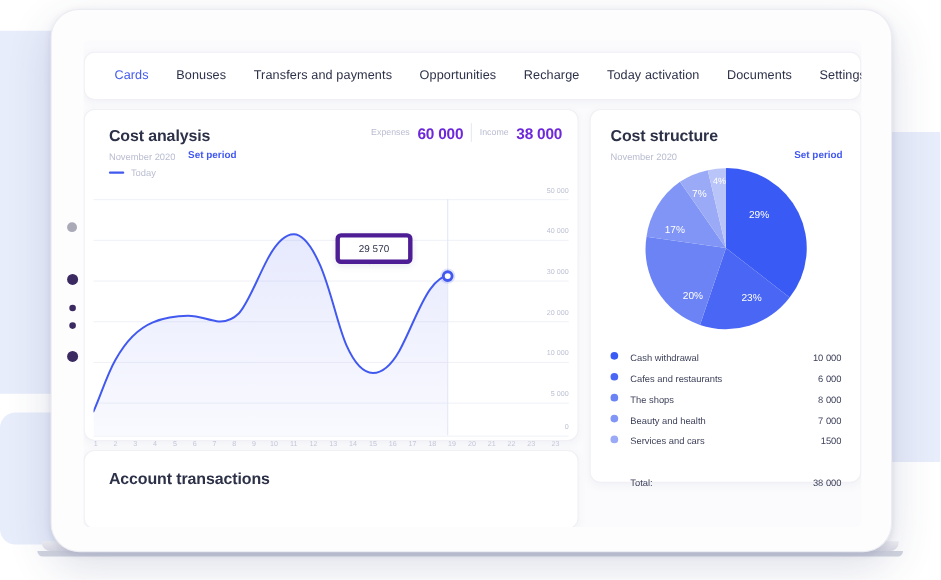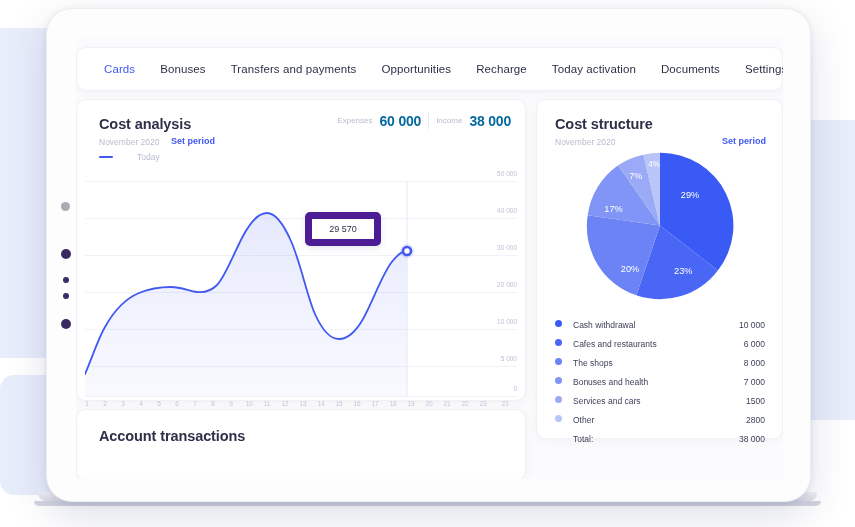--- a/index.html
+++ b/index.html
@@ -58,32 +58,32 @@
     white-space:nowrap;cursor:pointer;letter-spacing:.1px;text-align:center;
   }
   .nav-item:first-child{margin-left:27px;}
   .nav-item.active{color:#4259f0;}
   
   #cost-analysis-card{left:0;top:62px;width:448px;height:300px;}
   .card-title{font-size:14.5px;font-weight:bold;color:#2d3148;letter-spacing:-.1px;}
   .card-sub{font-size:8.5px;color:#b9bcd0;}
   .set-period{font-size:9px;color:#4259f0;font-weight:bold;cursor:pointer;}
   .stat-lbl{font-size:8px;color:#b9bcd0;}
-  .stat-val{font-size:14px;font-weight:bold;color:#0369a1;letter-spacing:-.2px;}
+  .stat-val{font-size:14px;font-weight:bold;color:#6d28d9;letter-spacing:-.2px;}
   #stats{position:absolute;right:14px;top:12px;display:flex;align-items:center;gap:7px;}
   .stat-divider{width:1px;height:17px;background:#e7e8f1;}
-  #legend-today{position:absolute;left:22px;top:52px;display:flex;align-items:center;gap:24px;}
+  #legend-today{position:absolute;left:22px;top:52px;display:flex;align-items:center;gap:6px;}
   .legend-line{width:14px;height:2px;background:#4259f0;border-radius:2px;}
   .legend-today-lbl{font-size:8.5px;color:#b9bcd0;}
   .ytick{position:absolute;right:8px;font-size:6.5px;color:#bdc0d4;text-align:right;}
   .gridline{position:absolute;left:8px;height:1px;background:#f1f2f8;}
   .xtick{position:absolute;font-size:6.5px;color:#c4c7da;text-align:center;width:14px;}
   #tooltip{
     position:absolute;left:228px;top:112px;width:62px;height:20px;
-    background:#fff;border:7px solid #4c1d95;border-radius:5px;
+    background:#fff;border:4px solid #4c1d95;border-radius:5px;
     box-shadow:0 2px 7px rgba(60,70,120,.12);
     display:flex;align-items:center;justify-content:center;
     font-size:9px;color:#2d3148;
   }
   #tooltip-arrow{
     position:absolute;left:255px;top:131px;width:7px;height:7px;background:#fff;
     border-right:1px solid #eceef6;border-bottom:1px solid #eceef6;
     transform:rotate(45deg);
   }
   
@@ -261,33 +261,28 @@
         <span class="legend-name">Cafes and restaurants</span>
         <span class="legend-amt">6 000</span>
       </div>
       <div class="legend-row" style="top:258px;">
         <span class="legend-dot" style="background:#6b83f4;"></span>
         <span class="legend-name">The shops</span>
         <span class="legend-amt">8 000</span>
       </div>
       <div class="legend-row" style="top:277px;">
         <span class="legend-dot" style="background:#8095f5;"></span>
-        <span class="legend-name">Bonuses and health</span>
+        <span class="legend-name">Beauty and health</span>
         <span class="legend-amt">7 000</span>
       </div>
       <div class="legend-row" style="top:296px;">
         <span class="legend-dot" style="background:#9aaaf6;"></span>
         <span class="legend-name">Services and cars</span>
         <span class="legend-amt">1500</span>
       </div>
-      <div class="legend-row" style="top:315px;">
-        <span class="legend-dot" style="background:#b9c4f9;"></span>
-        <span class="legend-name">Other</span>
-        <span class="legend-amt">2800</span>
-      </div>
       <div class="legend-row" style="top:334px;">
         <span class="legend-total-name">Total:</span>
         <span class="legend-amt">38 000</span>
       </div>
     </div>
 
     <div class="card" id="account-card">
       <div class="card-title" id="account-title">Account transactions</div>
     </div>
 

